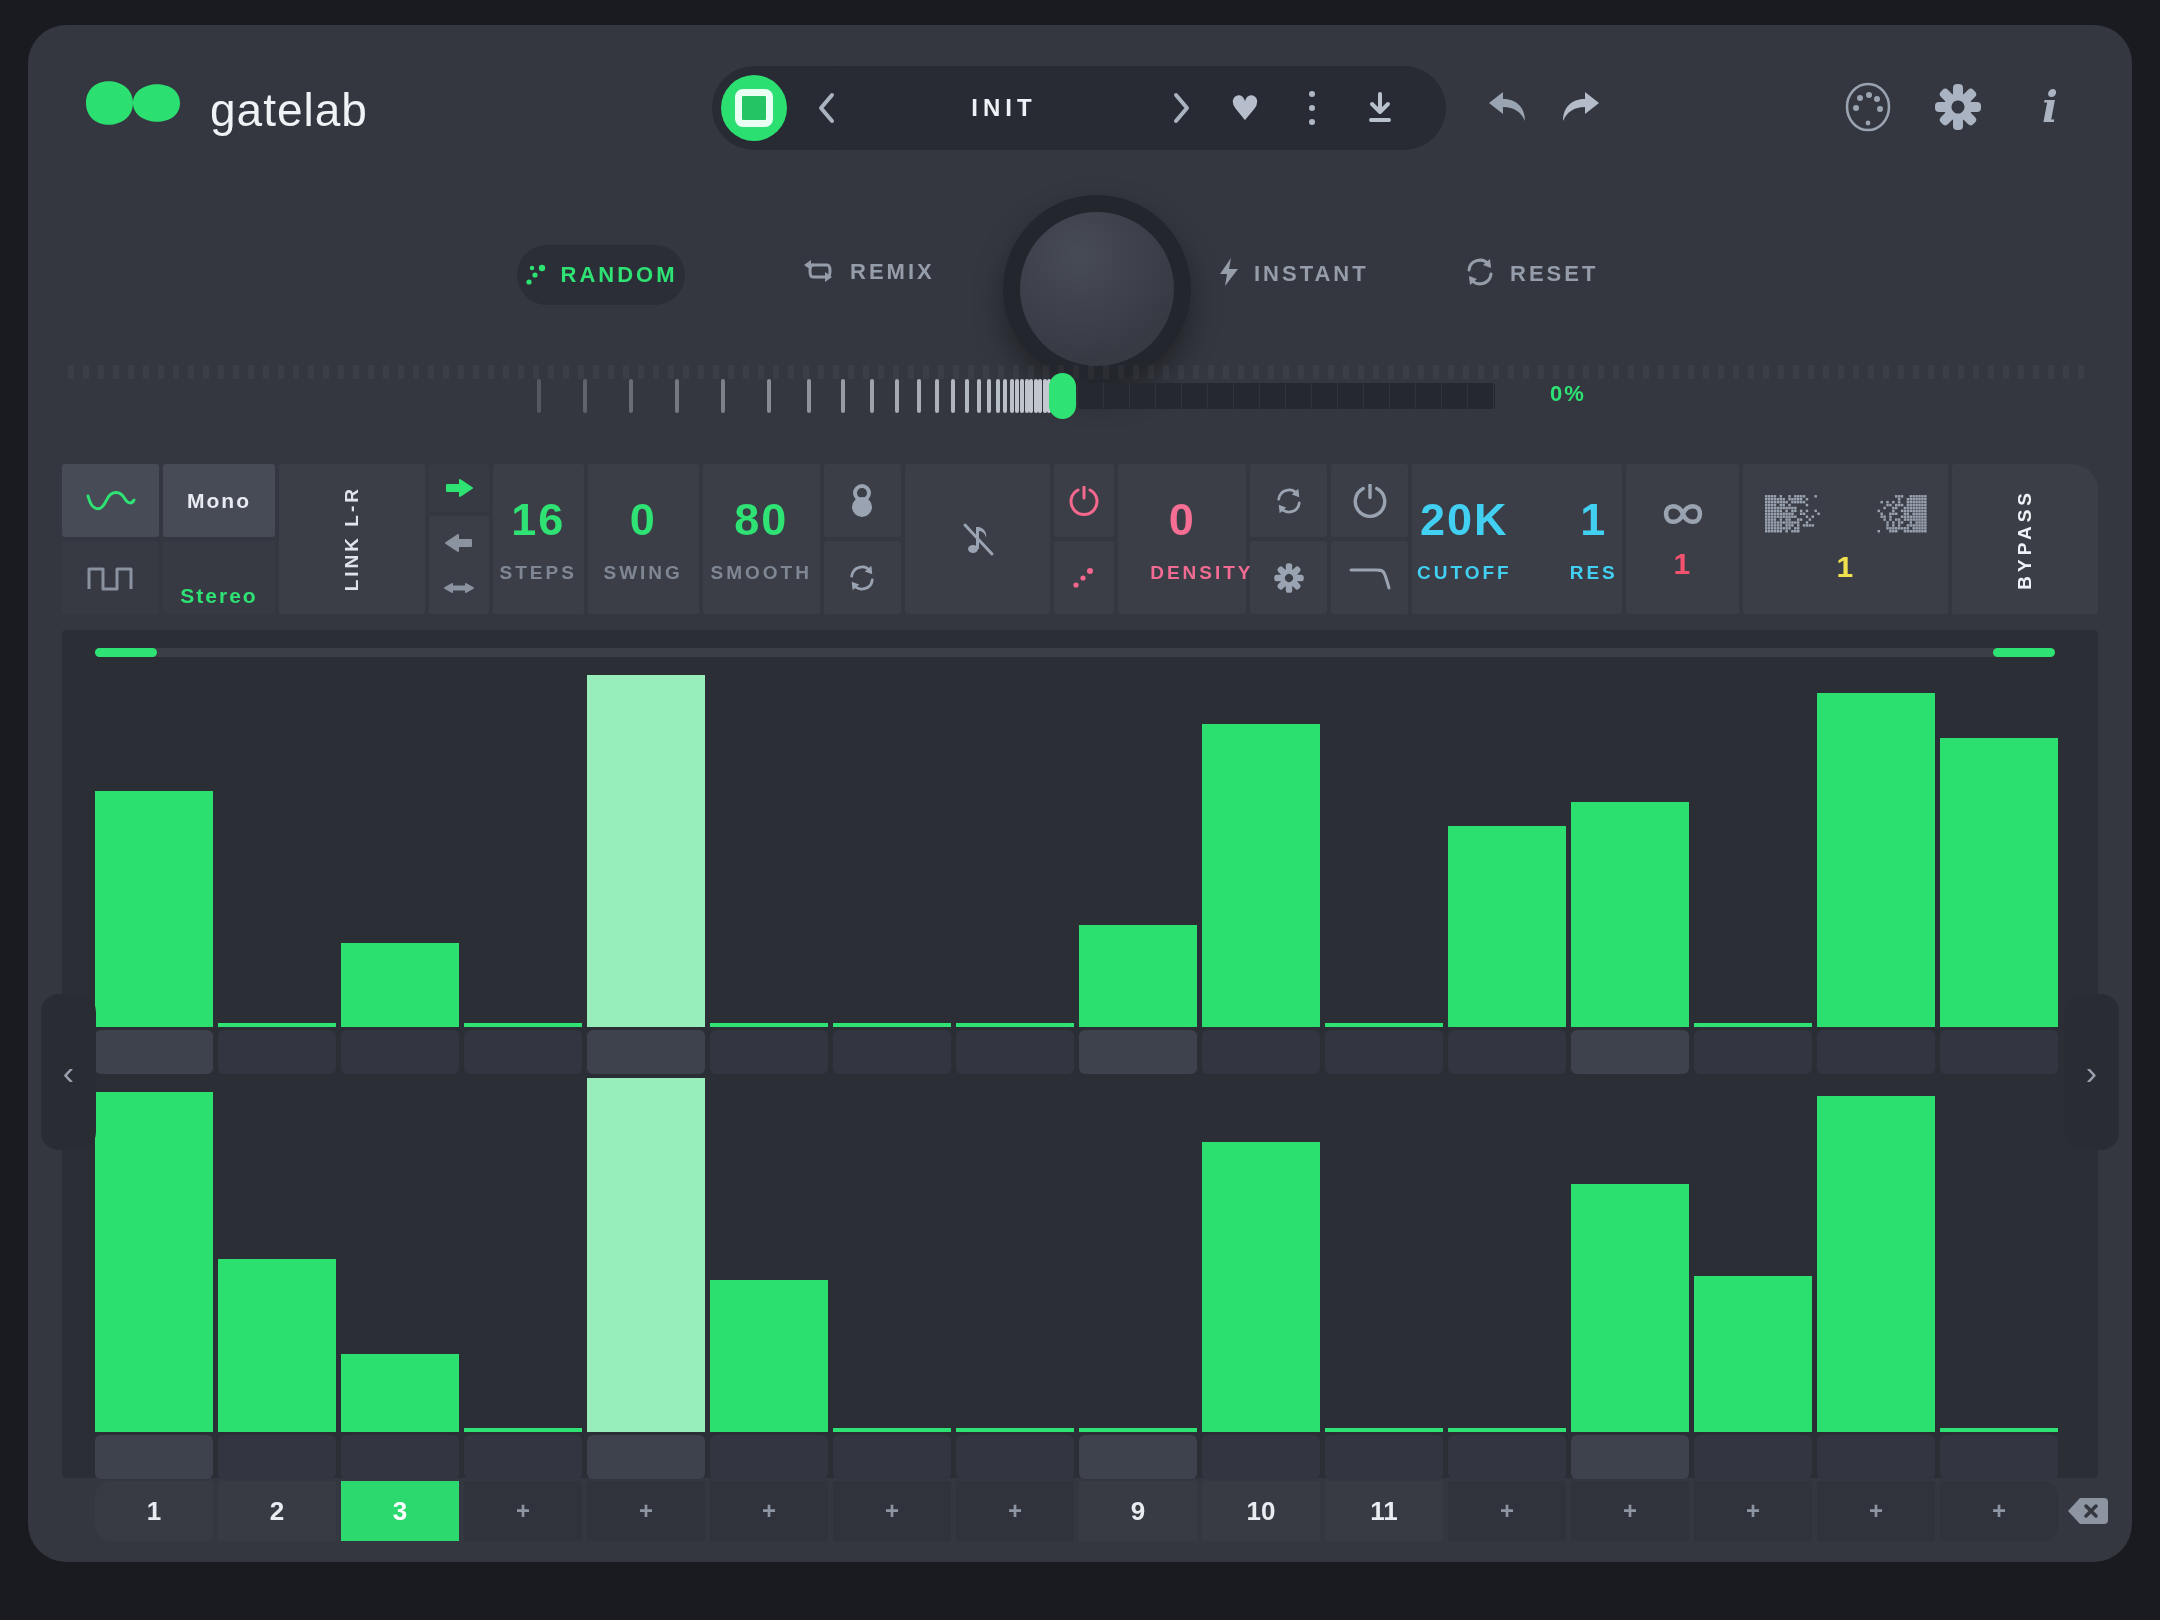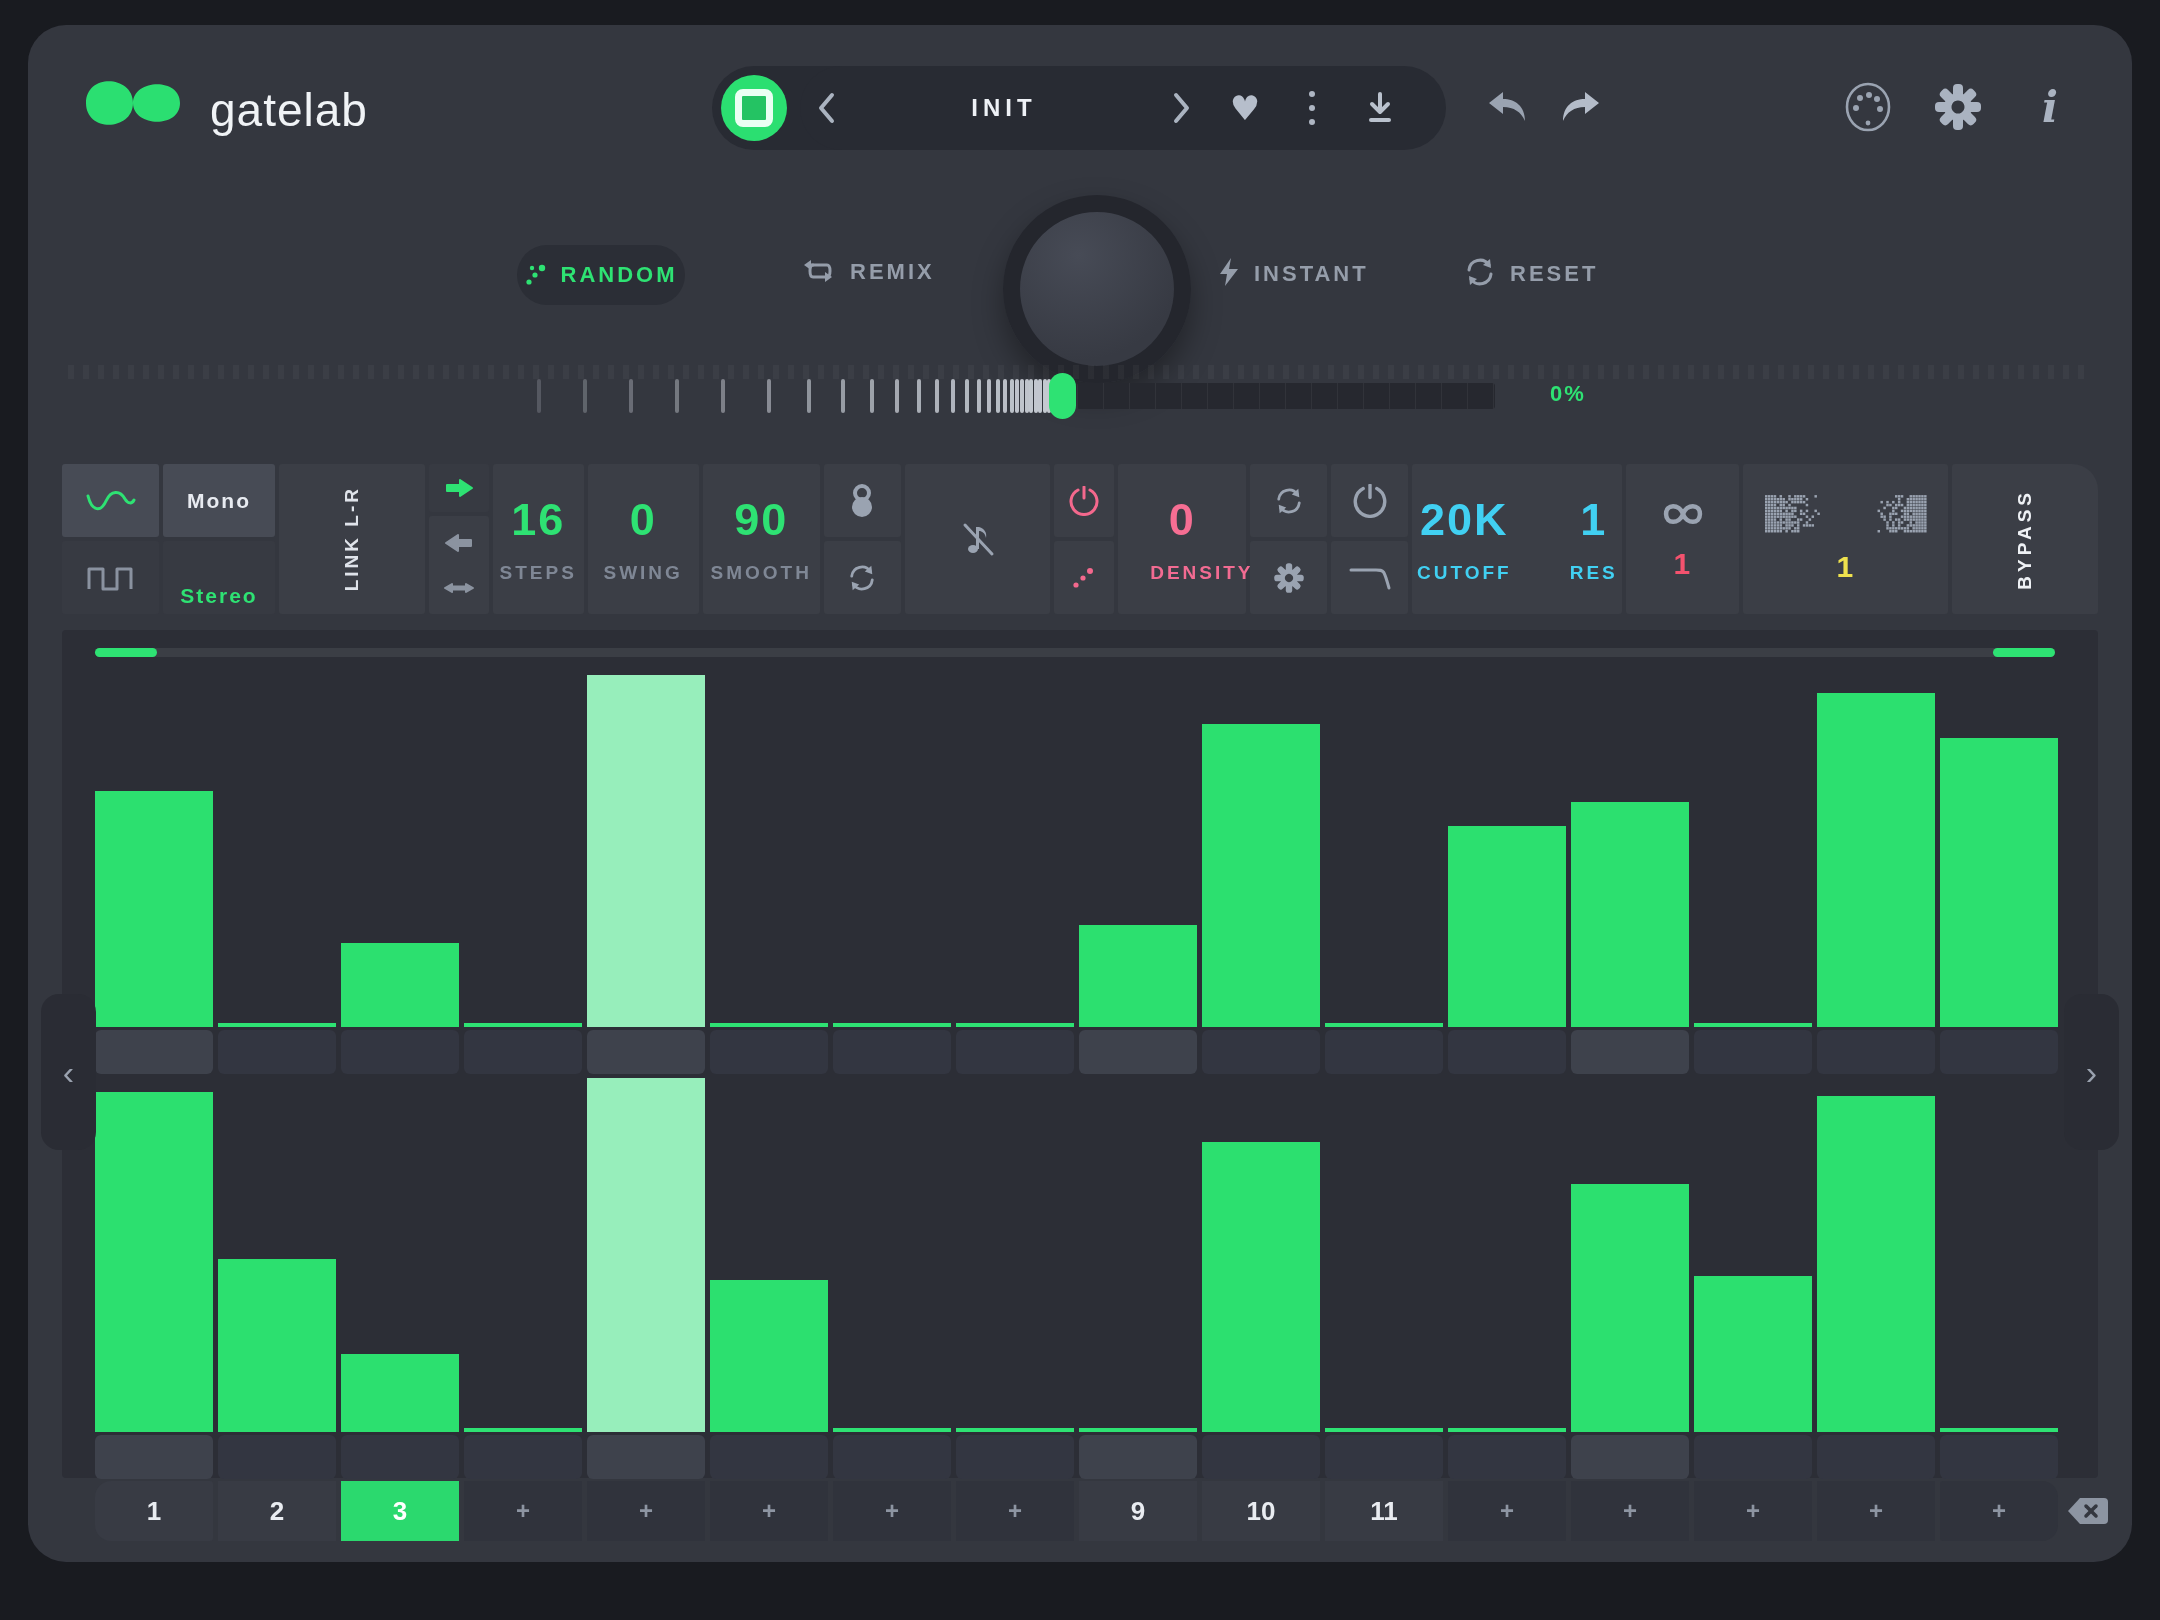--- a/index.html
+++ b/index.html
@@ -320,21 +320,21 @@
       <div class="val">16</div>
       <div class="lab">STEPS</div>
     </div>
 
     <div class="module" style="width:111px">
       <div class="val">0</div>
       <div class="lab">SWING</div>
     </div>
 
     <div class="module" style="width:117px">
-      <div class="val">90</div>
+      <div class="val">80</div>
       <div class="lab">SMOOTH</div>
     </div>
 
 
     <div class="col" style="width:77px">
       <div class="cell">
         <svg width="30" height="36" viewBox="0 0 30 36">
           <circle cx="15" cy="10" r="7" fill="none" stroke="#9aa3b1" stroke-width="4"></circle>
           <circle cx="15" cy="24" r="10" fill="#9aa3b1"></circle>
         </svg>

